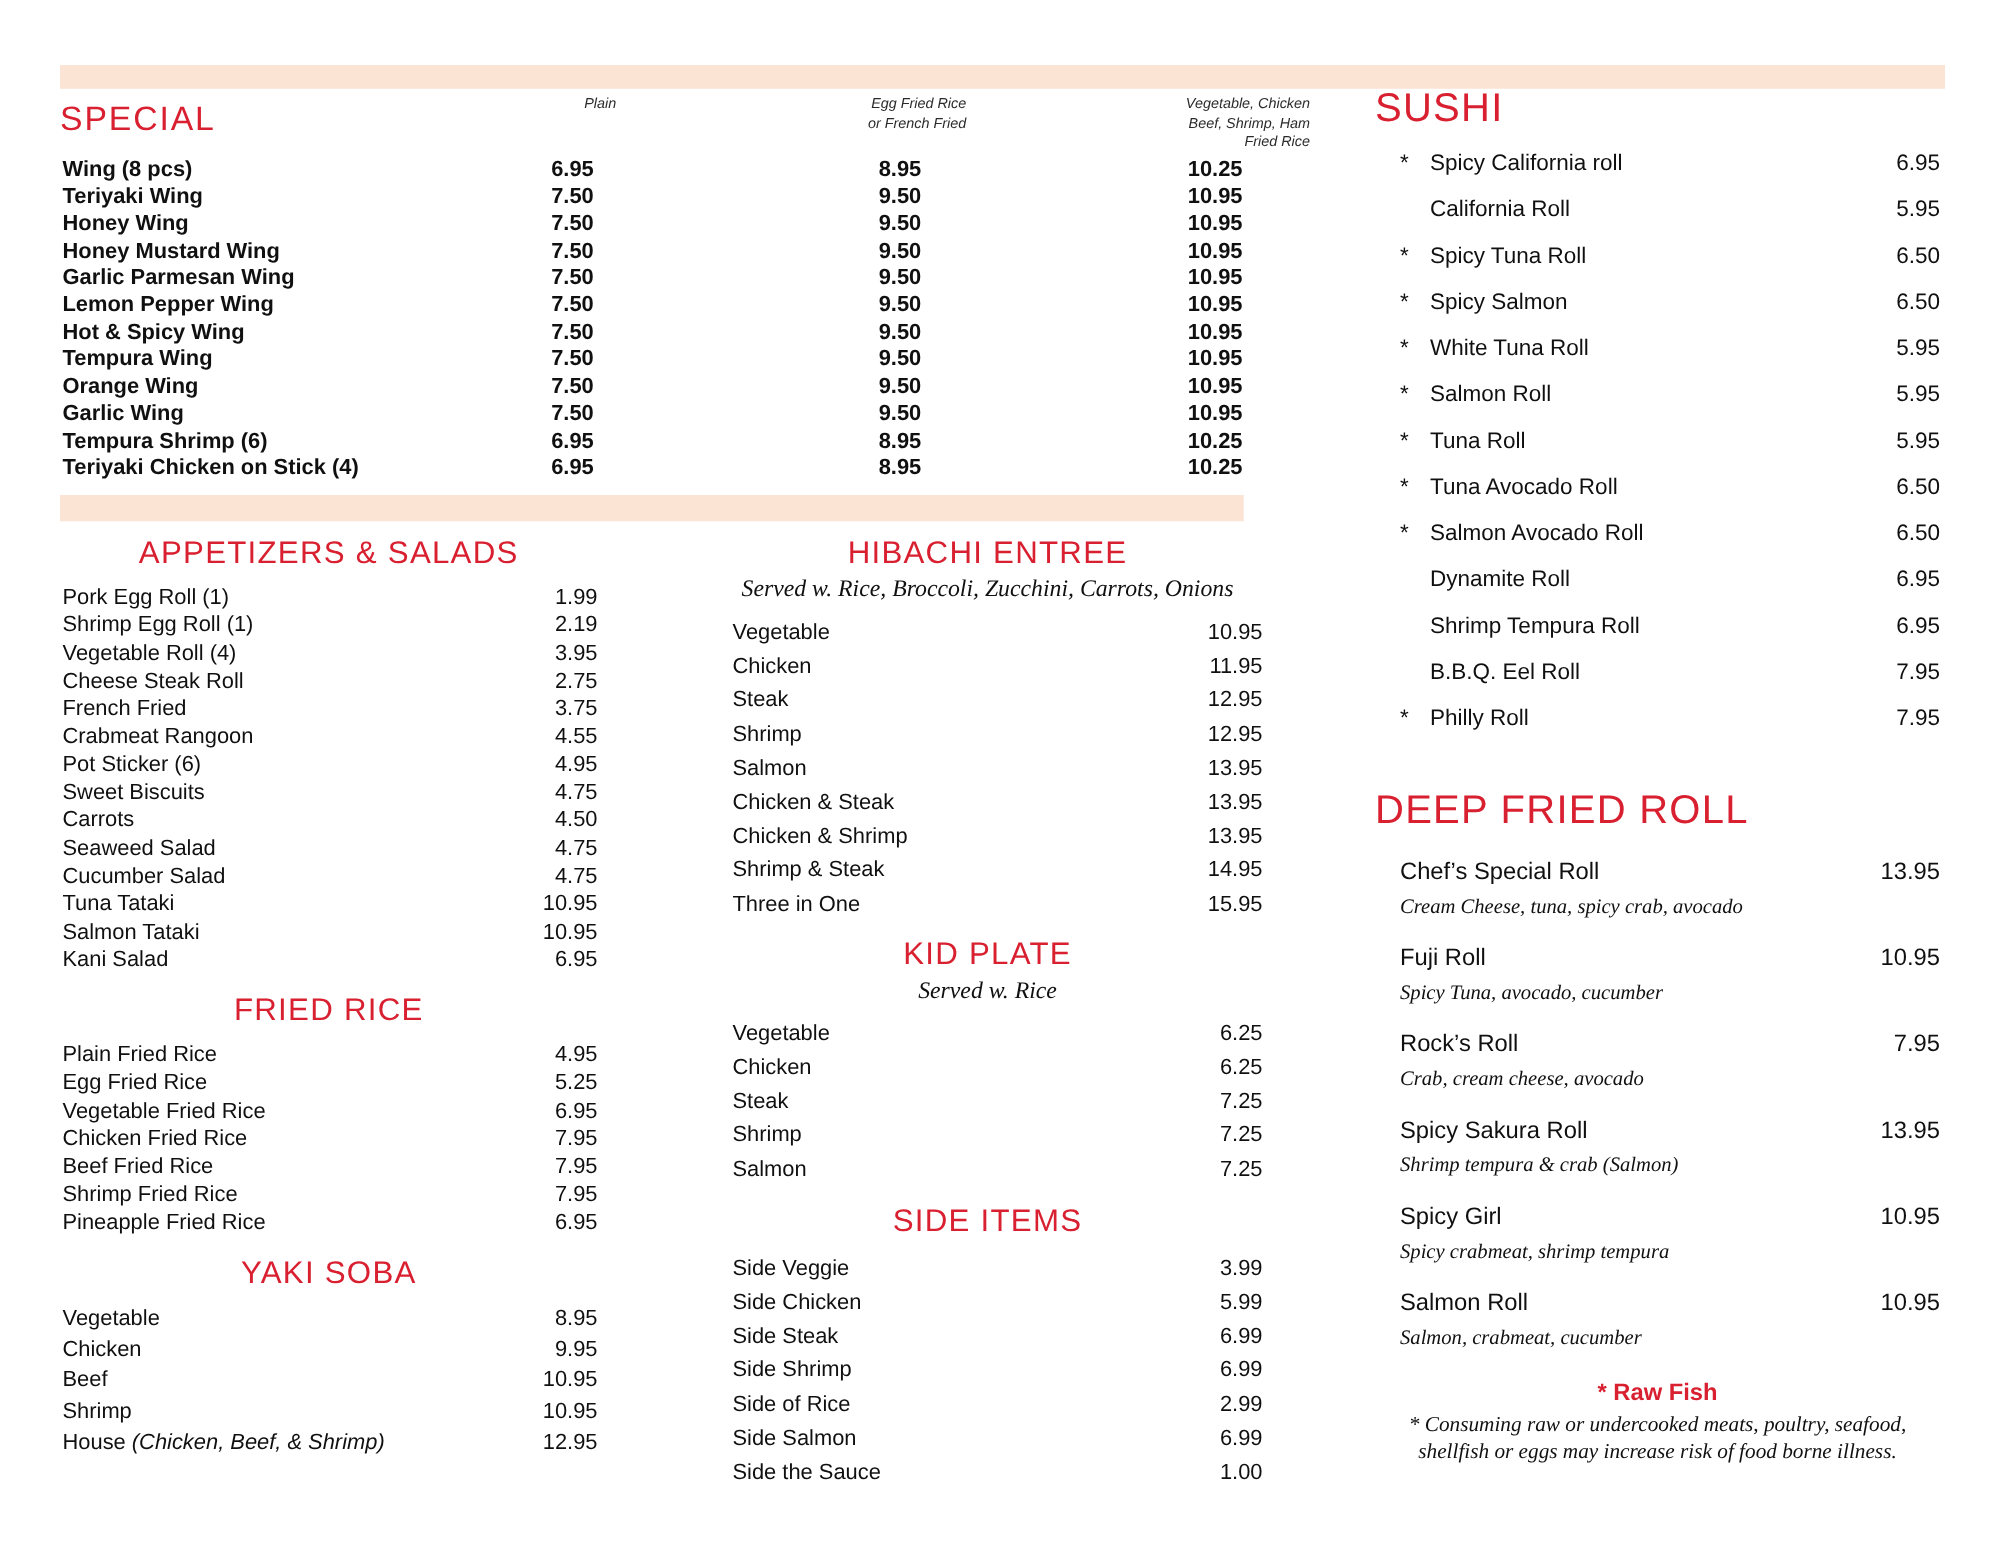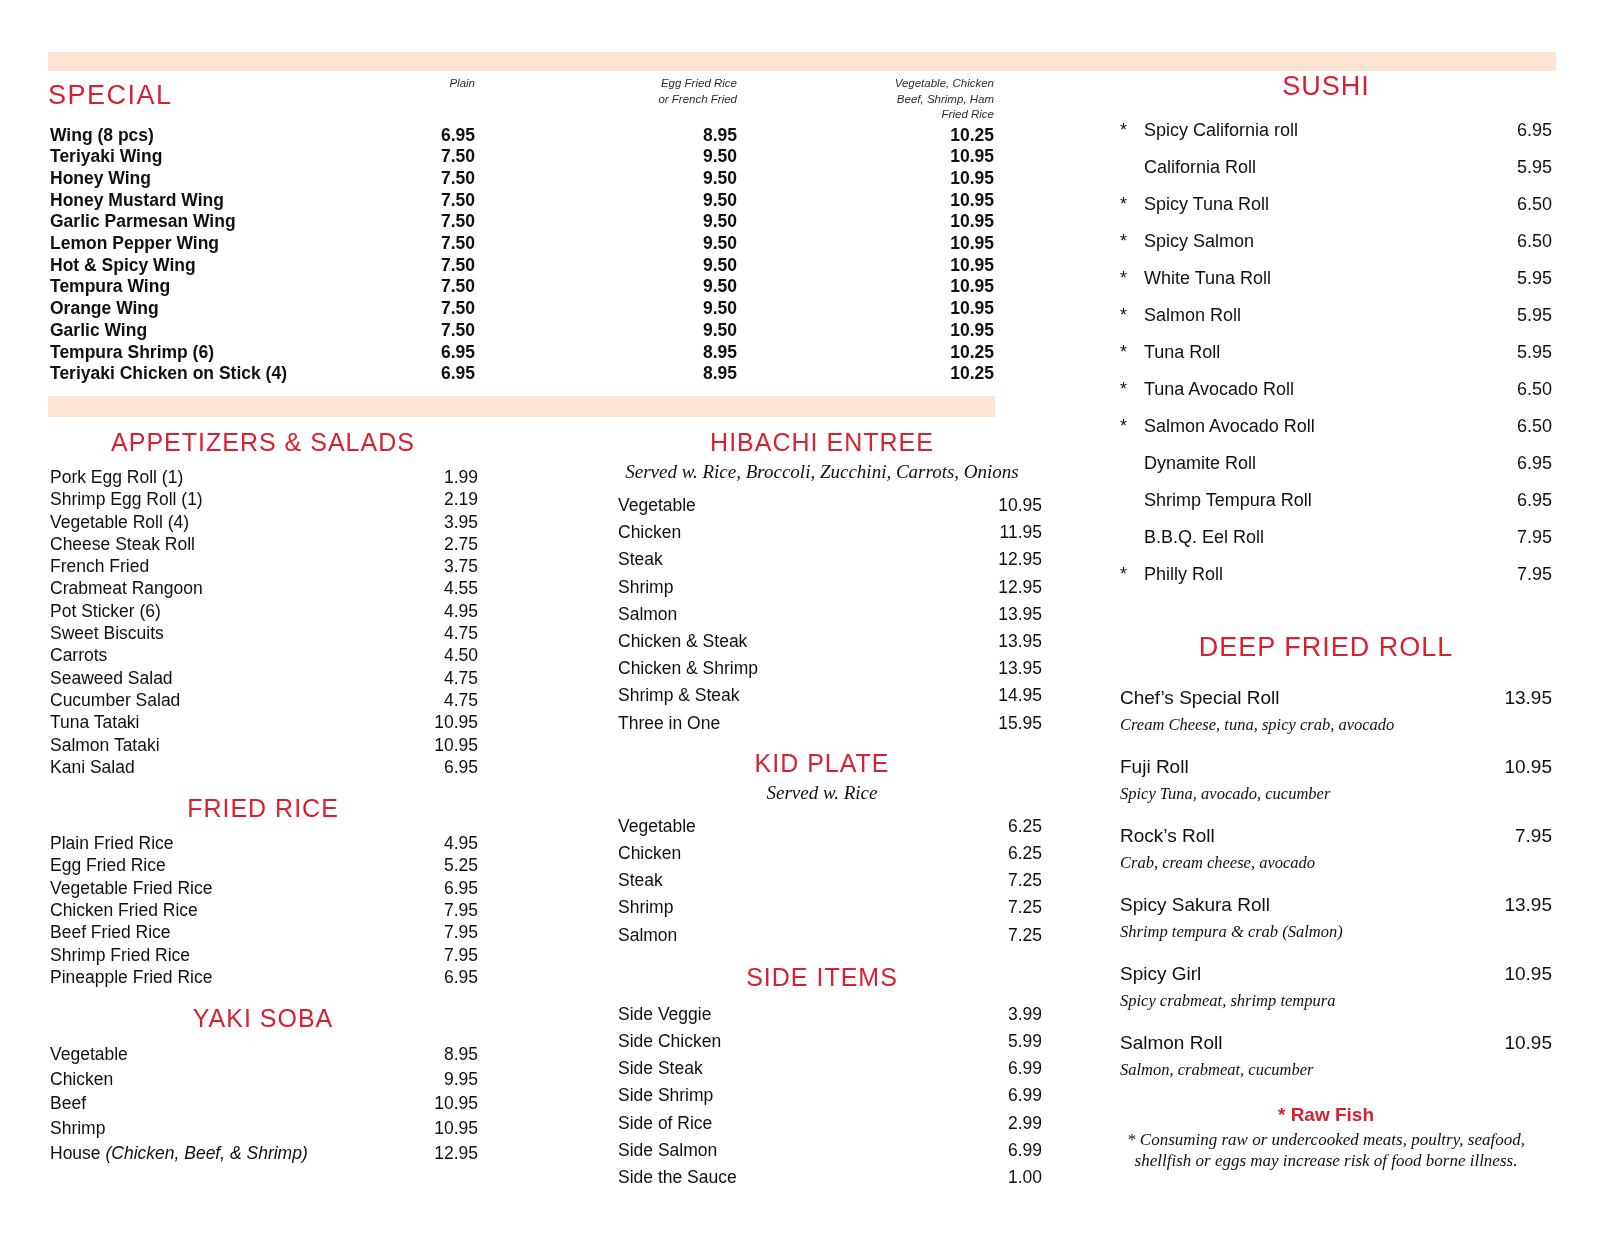--- a/index.html
+++ b/index.html
@@ -9,47 +9,47 @@
     font-family:"Liberation Sans", sans-serif;color:var(--ink);overflow:hidden;
   }
   .band{position:absolute;background:var(--band);}
   #band-top{left:48px;top:52px;width:1508px;height:19px;}
   #band-left{left:48px;top:396px;width:947px;height:21px;}
 
   h1,h2{font-weight:normal;color:var(--accent);margin:0;}
 
   
   .special{position:absolute;left:48px;top:76px;width:946px;}
-  .special-header{display:grid;grid-template-columns:306px 121px 262px 257px;margin-bottom:2px;align-items:start;}
+  .special-header{display:grid;grid-template-columns:306px 121px 262px 257px;margin-bottom:2px;align-items:start;gap:18px;}
   .special-title{font-size:27px;line-height:30px;letter-spacing:1.5px;padding-top:4px;}
   .colhead{font-style:italic;font-size:11.5px;line-height:15.5px;text-align:right;color:#2b2b2b;}
   .srow{display:grid;grid-template-columns:306px 121px 262px 257px;line-height:21.7px;font-size:17.5px;font-weight:bold;}
   .sp-name{padding-left:2px;}
   .sp-p{text-align:right;}
 
   
   .col-left{position:absolute;left:48px;top:418px;width:430px;}
   .col-left h2{font-size:25px;line-height:28px;letter-spacing:1px;text-align:center;margin:10px 0;}
   #fried-rice-title,#yaki-soba-title{margin:16px 0 10px;}
   .row{display:flex;justify-content:space-between;font-size:17.5px;line-height:22.3px;}
   .col-left .row{padding-left:2px;}
   #yaki-soba-rows .row{line-height:24.6px;}
   .item-name i{font-style:italic;}
 
   
-  .col-mid{position:absolute;left:602px;top:418px;width:440px;}
+  .col-mid{position:absolute;left:570px;top:418px;width:440px;}
   .col-mid h2{font-size:25px;line-height:28px;letter-spacing:1px;text-align:center;margin:10px 0 4px;}
   #kid-plate-title{margin:12px 0 4px;}
   #side-items-title{margin:14px 0 10px;}
   .subtitle{font-family:"Liberation Serif", serif;font-style:italic;font-size:19px;line-height:24px;text-align:center;margin-bottom:8px;}
   .col-mid .row{line-height:27.2px;padding-left:16px;}
 
   
   .col-right{position:absolute;left:1100px;top:72px;width:452px;}
-  .col-right h2{font-size:27px;line-height:28px;letter-spacing:1px;text-align:center;margin:0 0 12px;}
+  .col-right h2{font-size:32px;line-height:28px;letter-spacing:1px;margin:0 0 12px;}
   .srow2{display:grid;grid-template-columns:24px 1fr auto;line-height:37px;font-size:18px;padding-left:20px;}
   .star{color:var(--ink);}
   #deep-fried-title{margin:40px 0 24px;}
   .df-item{margin-bottom:18px;padding-left:20px;}
   .df-row{display:flex;justify-content:space-between;font-size:19px;line-height:26px;}
   .df-desc{font-family:"Liberation Serif", serif;font-style:italic;font-size:16.5px;line-height:22px;margin-top:3px;}
   .footnote{text-align:center;margin-top:22px;}
   .raw-fish{color:var(--accent);font-size:19px;line-height:24px;font-weight:bold;}
   .disclaimer{font-family:"Liberation Serif", serif;font-style:italic;font-size:17px;line-height:21px;margin-top:2px;}
 </style>

